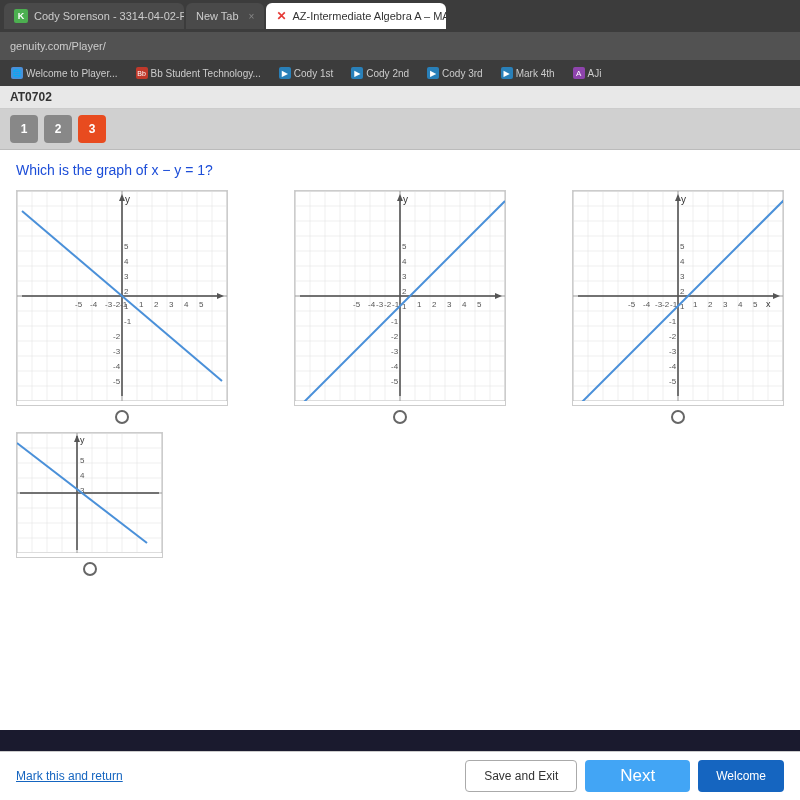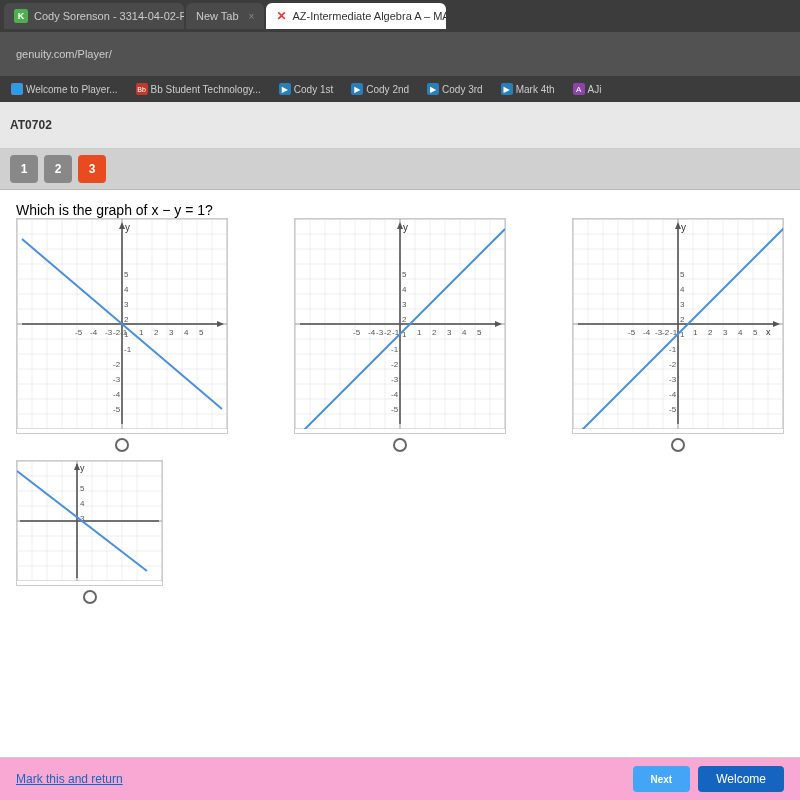--- a/index.html
+++ b/index.html
@@ -70,22 +70,22 @@
     .tab-icon-x {
       color: #e53935;
       font-weight: bold;
       font-size: 12px;
     }
 
     .address-bar {
       display: flex;
       align-items: center;
       background: #525252;
-      height: 44px;
-      padding: 0 16px;
+      height: 28px;
+      padding: 0 10px;
       font-size: 11px;
       color: #ccc;
       text-align: center;
     }
 
     .bookmarks-bar {
       display: flex;
       align-items: center;
       background: #3c3c3c;
       height: 26px;
@@ -133,21 +133,21 @@
     }
 
     
     .main-content {
       background: #f5f5f5;
       width: 100%;
     }
 
     .page-id-bar {
       background: #e8e8e8;
-      padding: 16px 10px;
+      padding: 4px 10px;
       font-size: 12px;
       font-weight: bold;
       color: #333;
       border-bottom: 1px solid #ccc;
     }
 
     .question-nav {
       background: #d0d0d0;
       padding: 6px 10px;
       display: flex;
@@ -180,21 +180,22 @@
     }
 
     .question-content {
       background: white;
       padding: 12px 16px;
       min-height: 580px;
     }
 
     .question-text {
       font-size: 14px;
-      color: #000000;
+      margin-bottom: 12px;
+      color: #1d4ed8;
     }
 
     
     .graphs-row {
       display: flex;
       gap: 8px;
       justify-content: space-between;
       margin-bottom: 8px;
     }
 
@@ -222,21 +223,21 @@
     }
 
     .graphs-bottom-row {
       display: flex;
       gap: 8px;
       margin-bottom: 8px;
     }
 
     
     .footer-bar {
-      background: #f9a8d4;
+      background: #ffffff;
       padding: 8px 16px;
       display: flex;
       align-items: center;
       justify-content: space-between;
       border-top: 1px solid #ccc;
       position: fixed;
       bottom: 0;
       width: 800px;
     }
 
@@ -258,26 +259,25 @@
       padding: 6px 18px;
       font-size: 12px;
       border-radius: 4px;
       cursor: pointer;
       color: #333;
     }
 
     .btn-next {
       background: #42a5f5;
       border: none;
-      padding: 6px 18px;
-      font-size: 10px;
+      padding: 6px 35px;
+      font-size: 17px;
       border-radius: 4px;
       cursor: pointer;
       color: white;
-      font-weight: bold;
     }
 
     .btn-submit {
       background: #1565c0;
       border: none;
       padding: 6px 18px;
       font-size: 12px;
       border-radius: 4px;
       cursor: pointer;
       color: white;
@@ -588,16 +588,17 @@
         <div class="radio-circle"></div>
       </div>
     </div>
 
   </div>
 </div>
 
 <div class="footer-bar">
   <a class="mark-link" href="#">Mark this and return</a>
   <div class="footer-buttons">
+    <button class="btn-save">Save and Exit</button>
     <button class="btn-next">Next</button>
     <button class="btn-submit">Welcome</button>
   </div>
 </div>
 
 </body></html>

